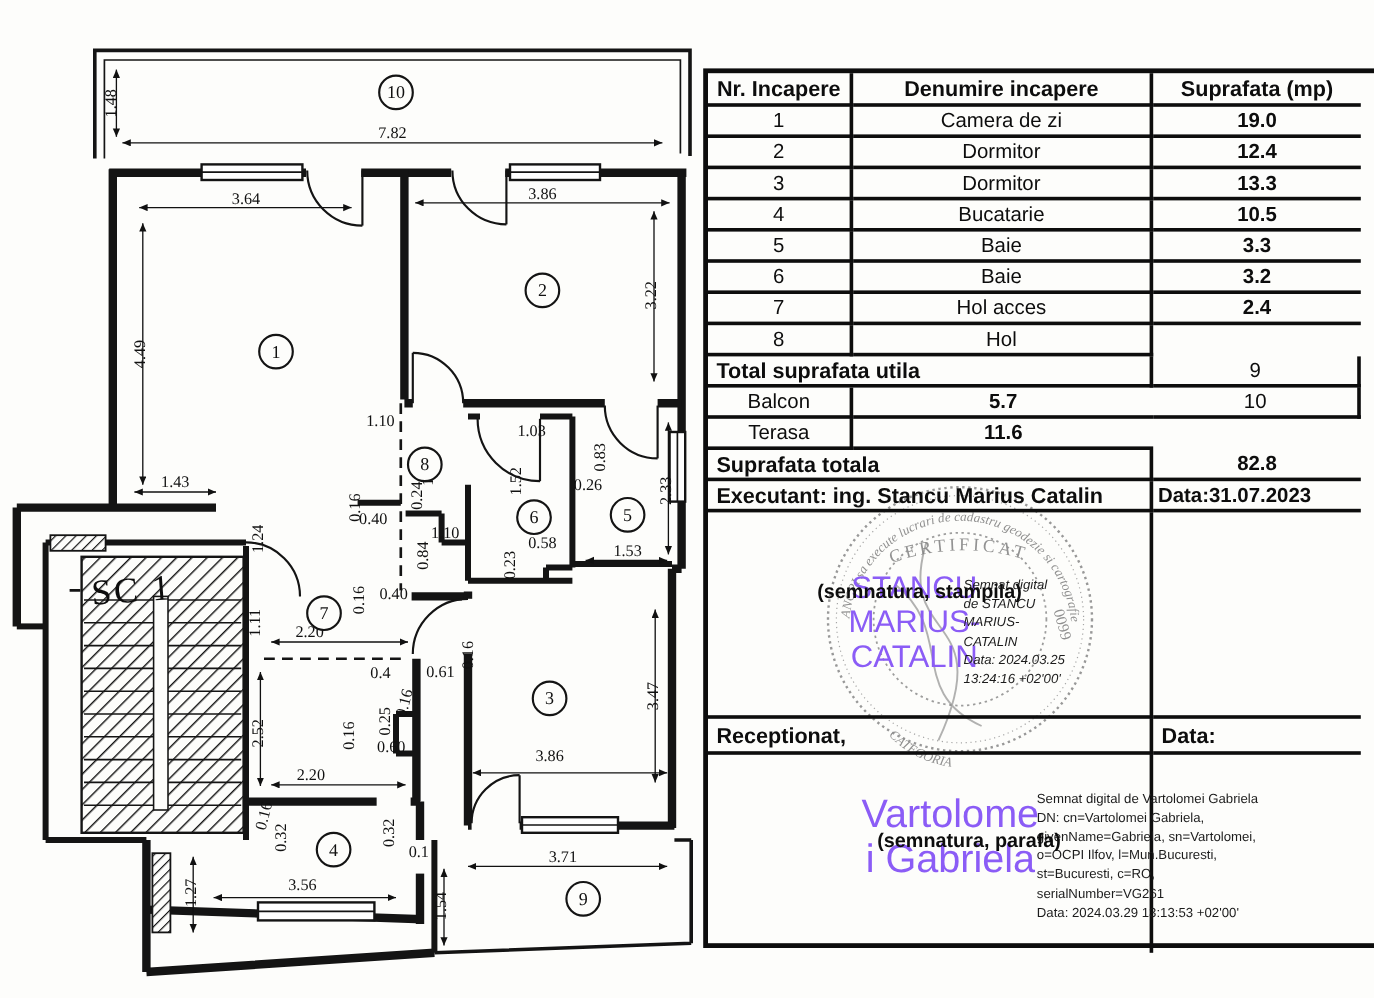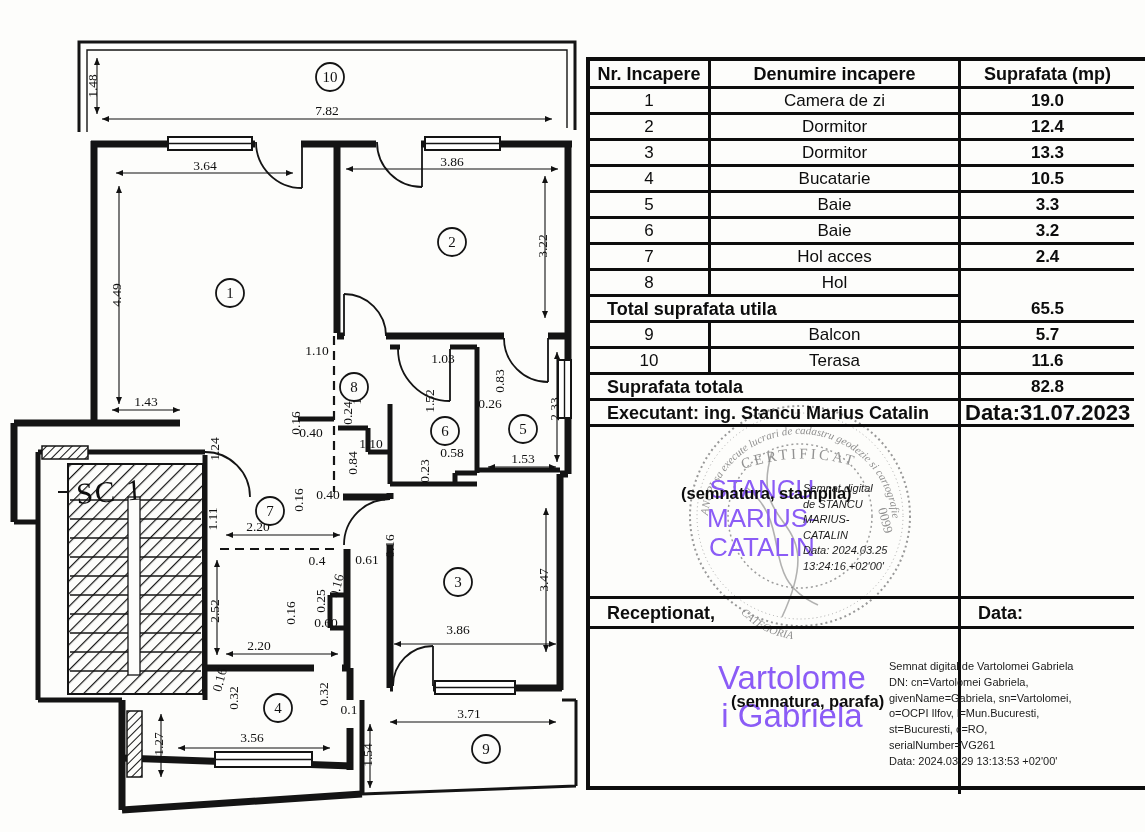--- a/index.html
+++ b/index.html
@@ -25,22 +25,22 @@
         grid-template-columns:121px 250px 173px;
         grid-template-rows:28px repeat(13,26px) 172px 30px 165px;
         border:4px solid #0d0d0d;}
   .c{box-sizing:border-box;border-right:3px solid #0d0d0d;border-bottom:3px solid #0d0d0d;
      display:flex;align-items:center;justify-content:center;font-size:17px;background:transparent;
      line-height:1;overflow:visible;}
   .c.lastcol{border-right:none;text-align:right;}
   .c.lastrow{border-bottom:none;}
   .c.hdr{font-weight:bold;font-size:18px;}
   .c.val{font-weight:bold;}
-  .c.tot{font-weight:bold;font-size:18px;justify-content:flex-start;padding-left:17px;}
-  .c.datecell{font-weight:bold;font-size:22px;justify-content:flex-start;padding-left:4px;}
+  .c.tot{font-weight:bold;font-size:18px;justify-content:flex-start;padding-left:7px;}
+  .c.datecell{font-weight:bold;font-size:17px;justify-content:flex-start;padding-left:4px;}
   .c.sign{position:relative;justify-content:flex-start;align-items:flex-start;}
   .sig-note{position:absolute;font-weight:bold;font-size:16.5px;white-space:nowrap;z-index:3;}
   .sig-big{position:absolute;font-weight:400;color:#8b5cf6;z-index:2;white-space:nowrap;text-align:center;}
   .sig-cert{position:absolute;font-size:11px;line-height:15.5px;color:#1c1c1c;z-index:3;white-space:nowrap;}
 </style>
 </head>
 <body>
 
 <div id="page">
 
@@ -296,21 +296,20 @@
         <div class="c val lastcol">3.3</div>
         <div class="c ">6</div>
         <div class="c ">Baie</div>
         <div class="c val lastcol">3.2</div>
         <div class="c ">7</div>
         <div class="c ">Hol acces</div>
         <div class="c val lastcol">2.4</div>
         <div class="c ">8</div>
         <div class="c ">Hol</div>
         <div class="c tot" style="grid-column: span 2;">Total suprafata utila</div>
-        <div class="c val lastcol">65.5</div>
         <div class="c ">9</div>
         <div class="c ">Balcon</div>
         <div class="c val lastcol">5.7</div>
         <div class="c ">10</div>
         <div class="c ">Terasa</div>
         <div class="c val lastcol">11.6</div>
         <div class="c tot" style="grid-column: span 2;">Suprafata totala</div>
         <div class="c val lastcol">82.8</div>
         <div class="c tot" style="grid-column: span 2;">Executant: ing. Stancu Marius Catalin</div>
         <div class="c datecell lastcol">Data:31.07.2023</div>
@@ -331,21 +330,21 @@
           <div class="sig-note" style="left: 91px; top: 58px;">(semnatura, stampila)</div>
         </div>
         <div class="c lastcol"></div>
         <div class="c tot" style="grid-column: span 2;">Receptionat,</div>
         <div class="c tot lastcol">Data:</div>
         <div class="c sign lastrow" style="grid-column: span 2; margin-left: 34px;">
           <div class="sig-big" style="left: 94px; top: 30px; font-size: 33px; line-height: 38px;">
             <div>Vartolome</div>
             <div>i Gabriela</div>
           </div>
-          <div class="sig-cert" style="left: 265px; top: 30px; line-height: 15.8px;">
+          <div class="sig-cert" style="left: 240px; top: 30px; line-height: 15.8px;">
             <div>Semnat digital de Vartolomei Gabriela</div>
             <div>DN: cn=Vartolomei Gabriela,</div>
             <div>givenName=Gabriela, sn=Vartolomei,</div>
             <div>o=OCPI Ilfov, l=Mun.Bucuresti,</div>
             <div>st=Bucuresti, c=RO,</div>
             <div>serialNumber=VG261</div>
             <div>Data: 2024.03.29 13:13:53 +02'00'</div>
           </div>
           <div class="sig-note" style="left: 107px; top: 64px;">(semnatura, parafa)</div>
         </div>

